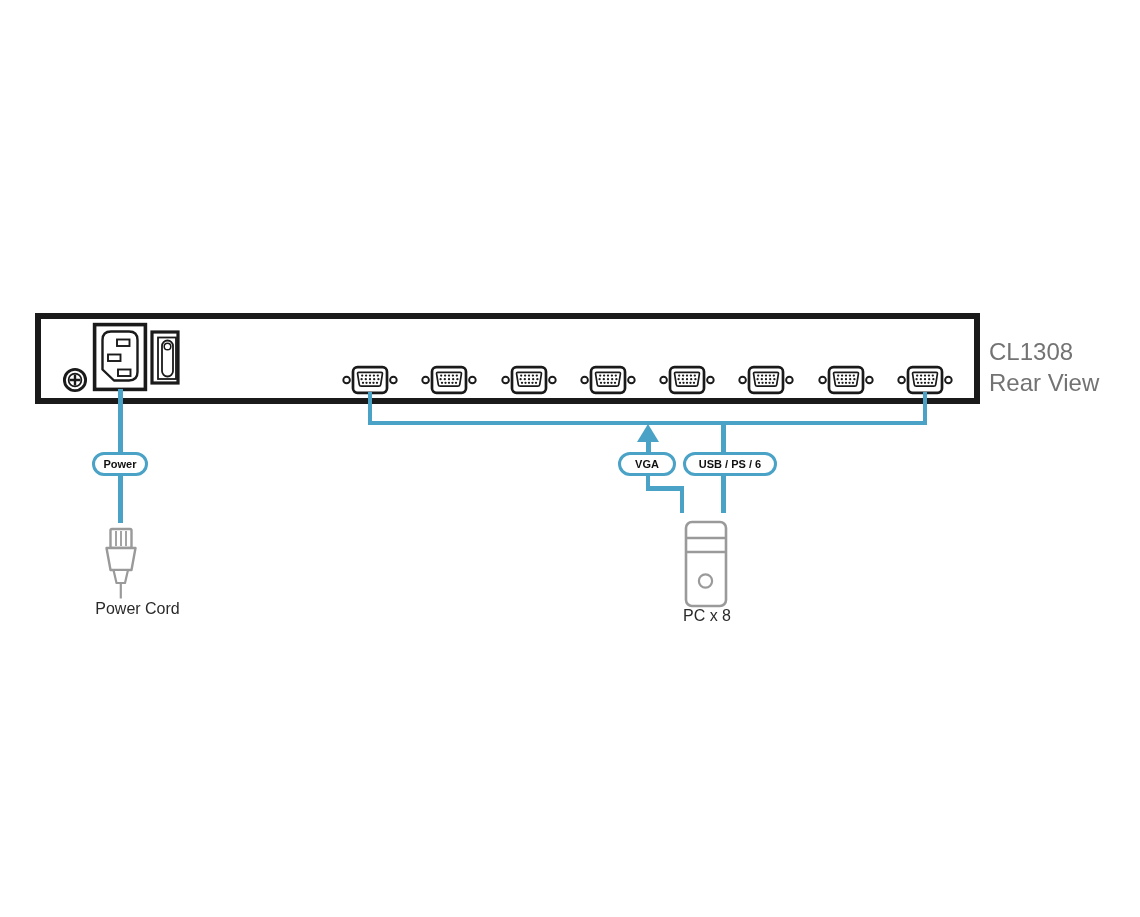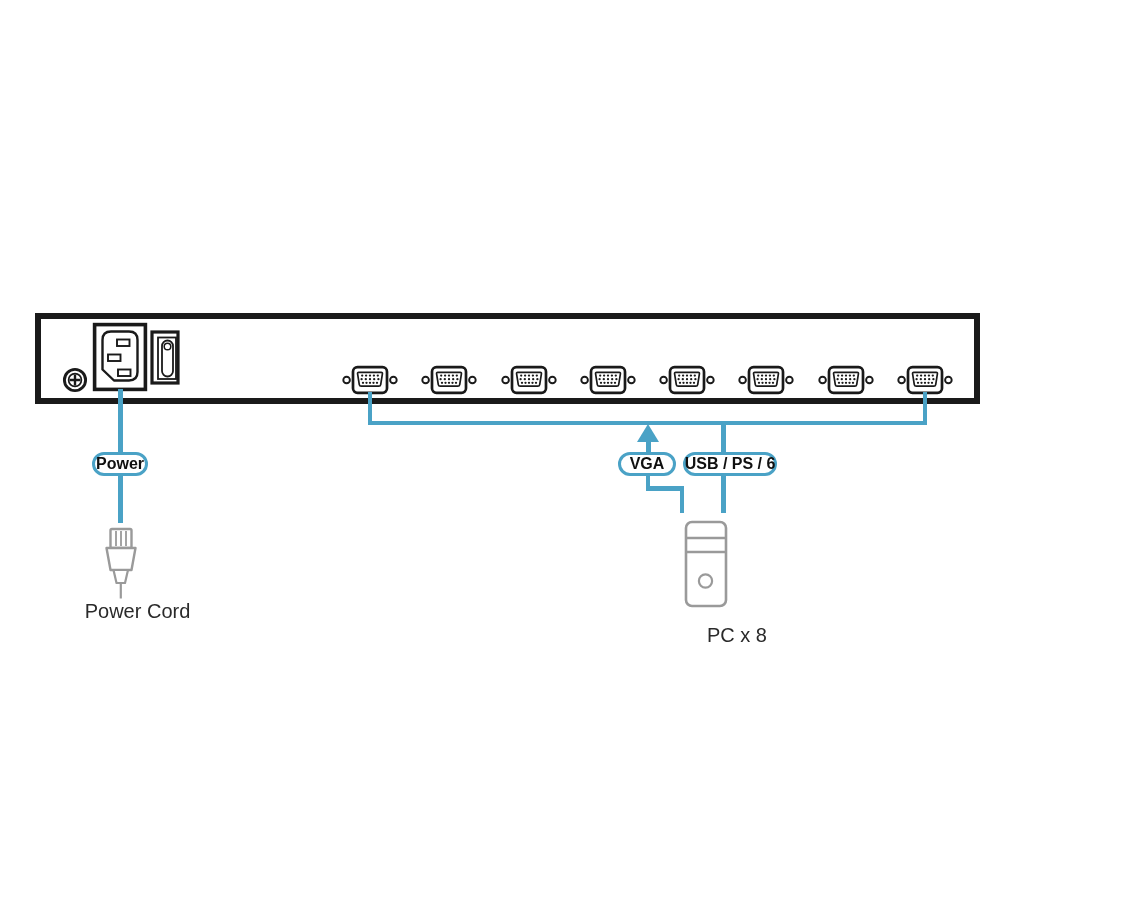--- a/index.html
+++ b/index.html
@@ -35,30 +35,30 @@
   .arrow-head{
     left:637px;top:424px;width:0;height:0;z-index:2;
     border-left:11px solid transparent;border-right:11px solid transparent;
     border-bottom:18px solid var(--blue);
   }
 
   
   .pill{
     box-sizing:border-box;height:24px;border:3px solid var(--blue);border-radius:12px;
     background:#fff;z-index:3;display:flex;align-items:center;justify-content:center;
-    font-size:16px;font-weight:bold;color:#101010;white-space:nowrap;letter-spacing:0;
+    font-size:11px;font-weight:bold;color:#101010;white-space:nowrap;letter-spacing:0;
   }
   .pill-power{left:92px;top:452px;width:56px;}
   .pill-vga{left:618px;top:452px;width:58px;align-items:center;}
   .pill-usb{left:683px;top:452px;width:94px;}
 
   
-  .caption{color:#2a2a2a;font-size:20px;text-align:center;white-space:nowrap;z-index:2;}
+  .caption{color:#2a2a2a;font-size:16px;text-align:center;white-space:nowrap;z-index:2;}
   .cap-powercord{left:60px;top:600px;width:155px;}
-  .cap-pc{left:647px;top:624px;width:120px;text-align:right;}
+  .cap-pc{left:647px;top:607px;width:120px;}
 
   
   .title{left:989px;top:336px;color:var(--title);font-size:24px;line-height:31px;white-space:nowrap;z-index:2;}
 
   
   .vga-port{position:absolute;top:365px;width:56px;height:30px;z-index:2;}
 
   svg{display:block;}
   .ink-s{stroke:var(--ink);fill:#fff;}
   .gray-s{stroke:var(--gray);fill:#fff;}
@@ -319,14 +319,18 @@
 
   <div class="abs" style="left:683px;top:519px;z-index:2;">
     <svg width="46" height="90" viewBox="0 0 46 90">
       <rect x="3" y="3" width="40" height="84" rx="6" class="gray-s" stroke-width="2.6"></rect>
       <path d="M3 19 H43 M3 33 H43" class="gray-l" stroke-width="2.4"></path>
       <circle cx="22.5" cy="62" r="6.6" class="gray-s" stroke-width="2.2"></circle>
     </svg>
   </div>
   <div class="abs caption cap-pc">PC x 8</div>
 
+  <div class="abs title">
+    <div>CL1308</div>
+    <div>Rear View</div>
+  </div>
 
 </div>
 
 </body></html>

